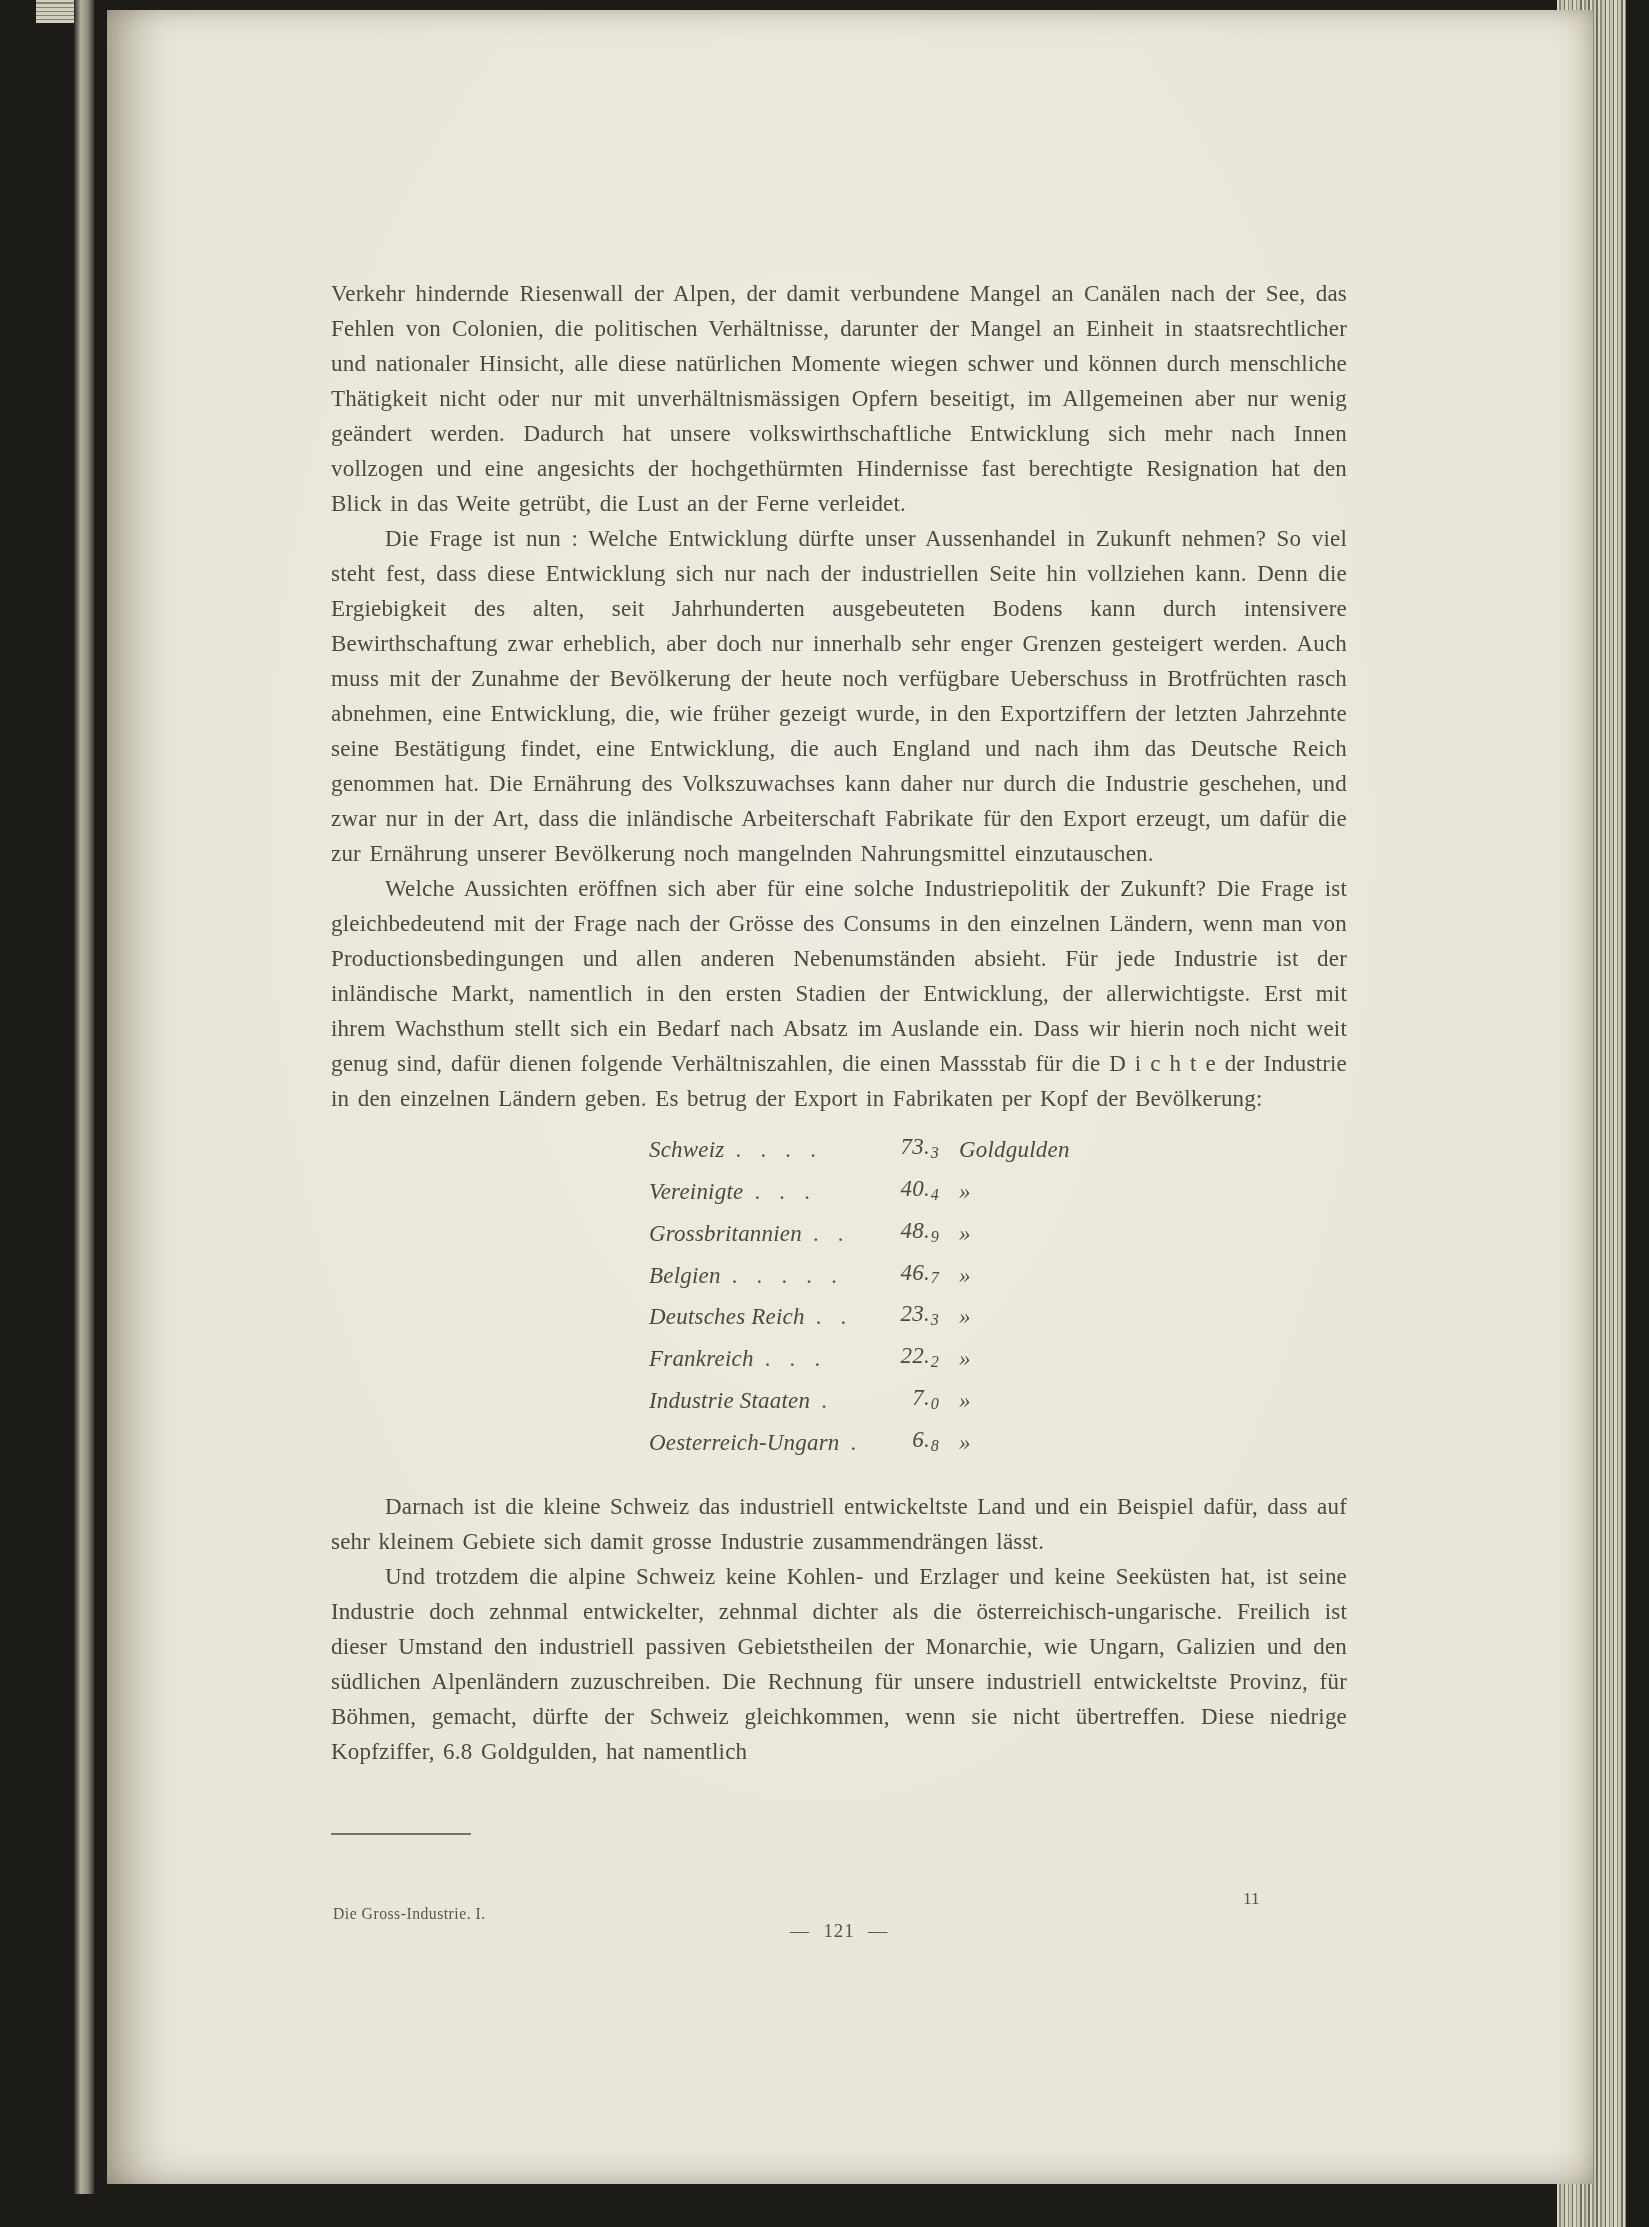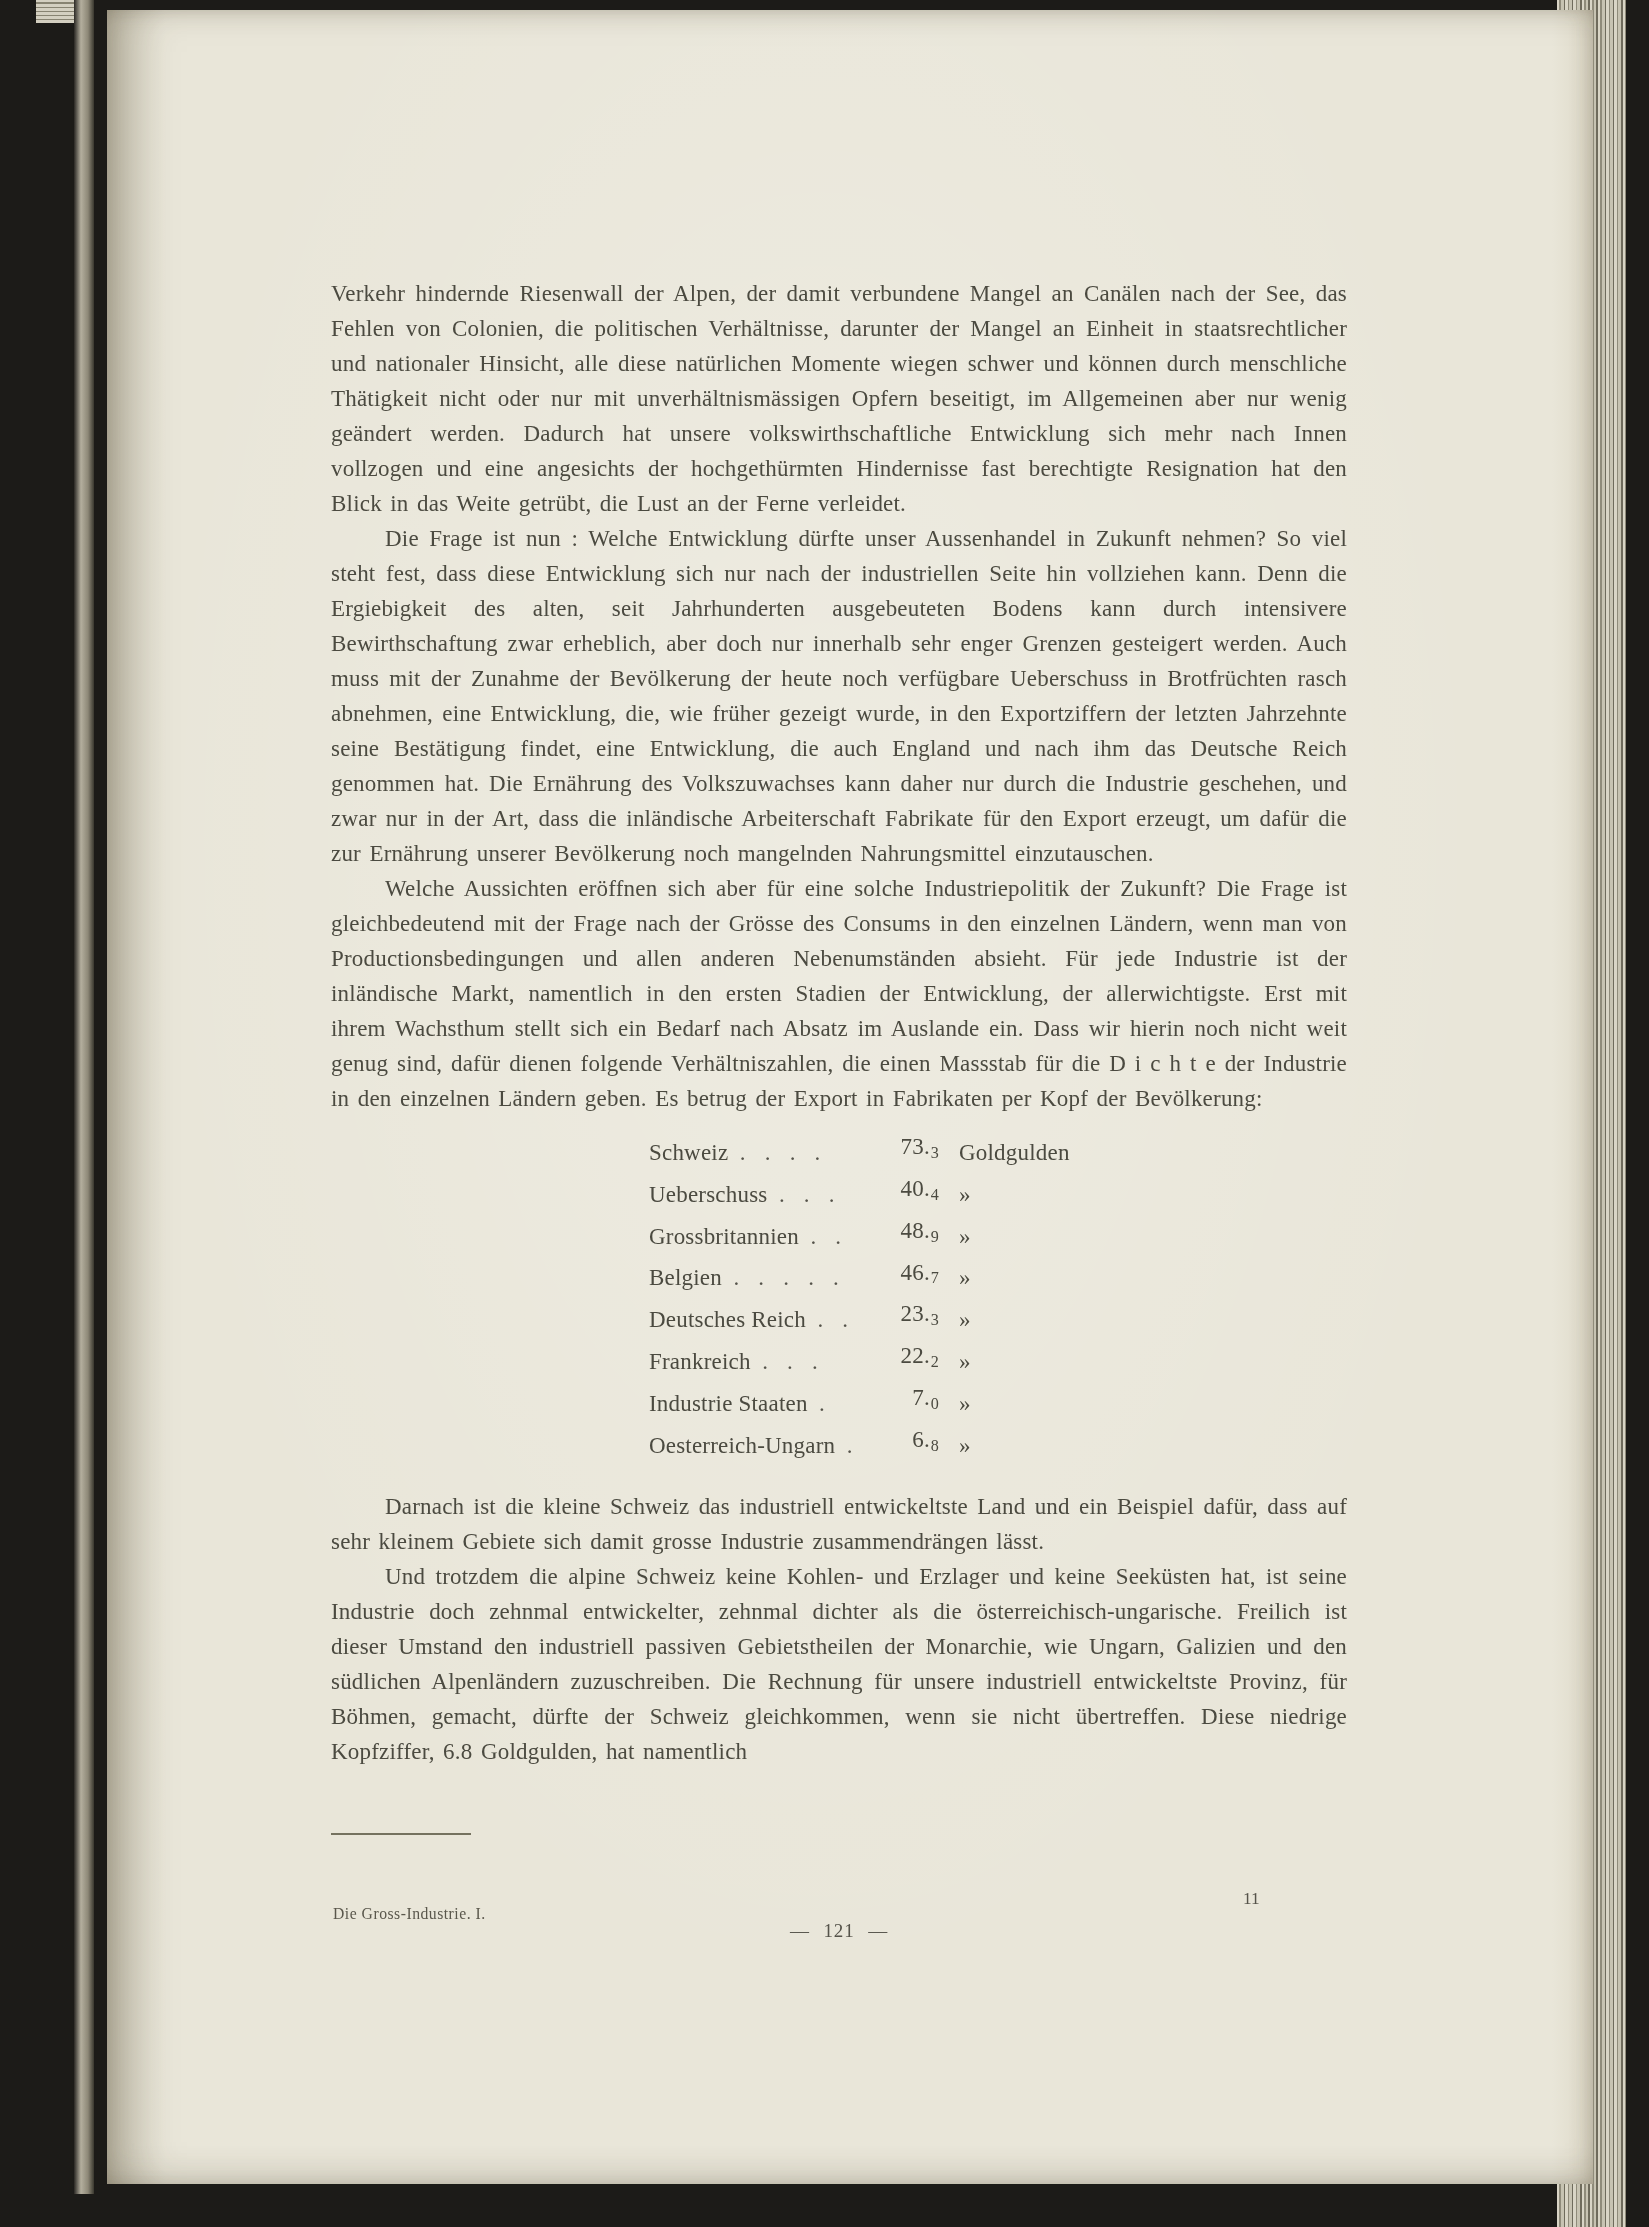--- a/index.html
+++ b/index.html
@@ -57,21 +57,21 @@
   }
   .para { text-indent:54px; }
   .para.first { text-indent:0; }
 
   .export-table {
     margin:13px 0 25px 318px;
     line-height:36px;
     text-align:left; text-indent:0;
     letter-spacing:0.2px; word-spacing:normal;
   }
-  .trow { display:flex; align-items:flex-end; }
+  .trow { display:flex; align-items:center;font-style:italic; }
   .t-cw { display:flex; width:229px; }
   .t-dots { margin-left:11.5px; word-spacing:13px; color:#55534a; }
   .t-val { width:61px; text-align:right; white-space:nowrap; }
   .t-val sub { font-size:0.7em; vertical-align:-0.24em; margin-left:0.8px; }
   .t-unit { margin-left:20px; }
 
   .footnote-rule {
     position:absolute; left:224px; top:1823px; width:140px; height:1.6px;
     background:#75725f;
   }
@@ -113,21 +113,21 @@
         <div class="trow">
           <span class="t-cw">
               <span class="t-country">Schweiz</span>
               <span class="t-dots">. . . .</span>
             </span>
           <span class="t-val"><span>73.</span><sub>3</sub></span>
           <span class="t-unit">Goldgulden</span>
         </div>
         <div class="trow">
           <span class="t-cw">
-              <span class="t-country">Ueberschuss</span>
+              <span class="t-country">Vereinigte</span>
               <span class="t-dots">. . .</span>
             </span>
           <span class="t-val"><span>40.</span><sub>4</sub></span>
           <span class="t-unit">»</span>
         </div>
         <div class="trow">
           <span class="t-cw">
               <span class="t-country">Grossbritannien</span>
               <span class="t-dots">. .</span>
             </span>

